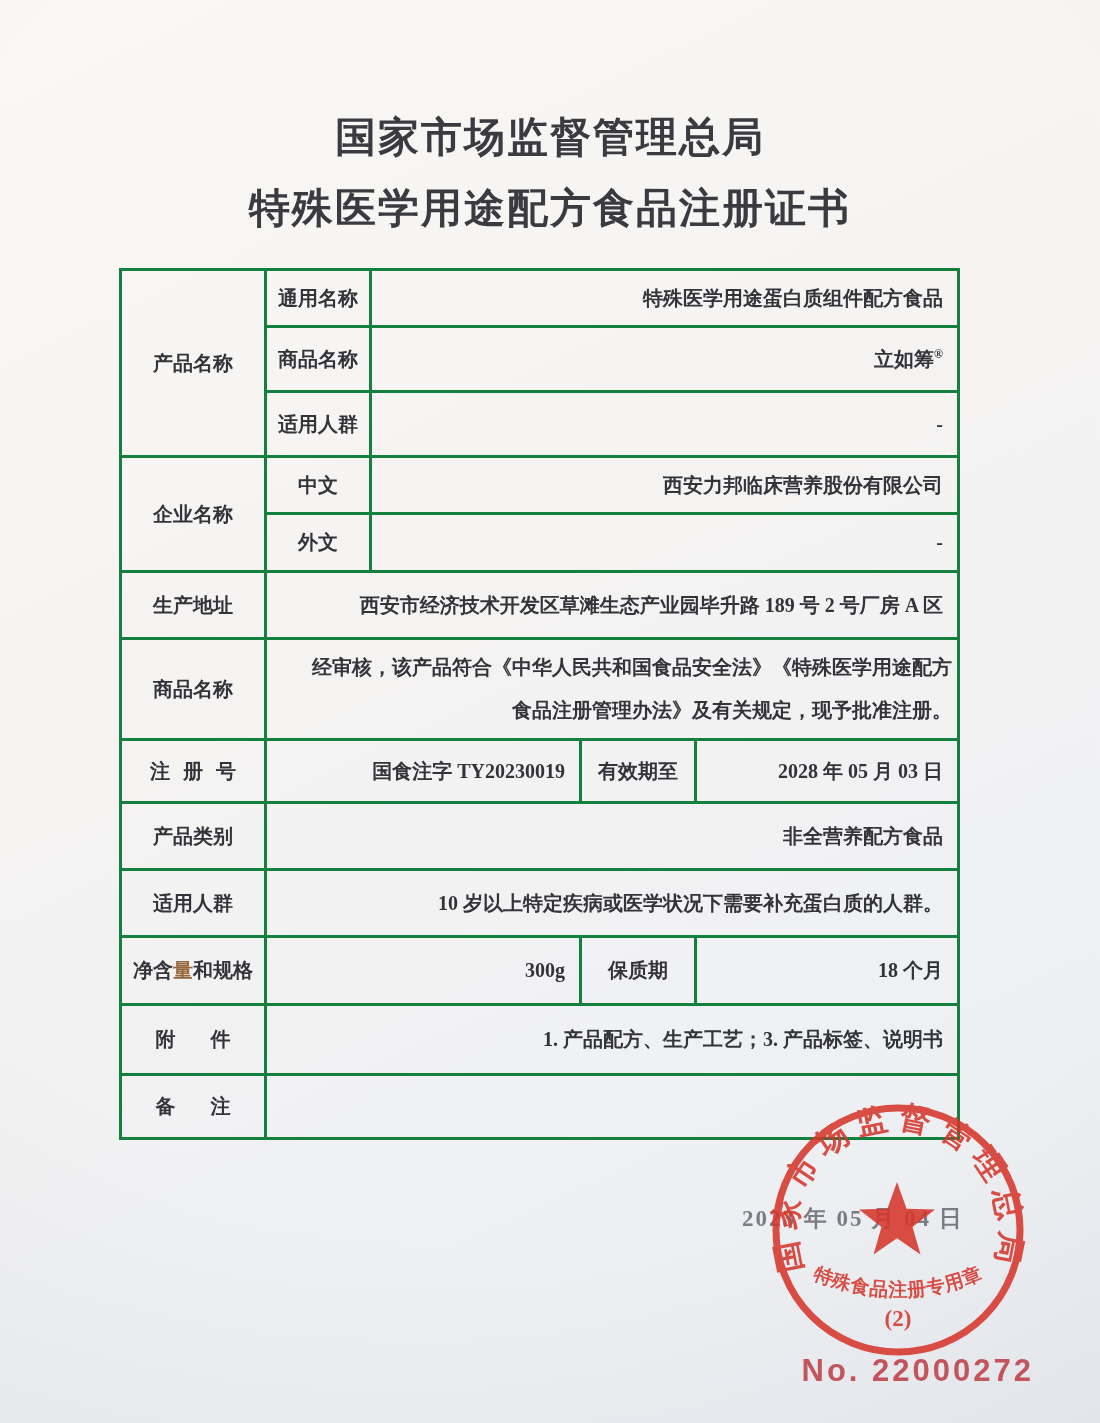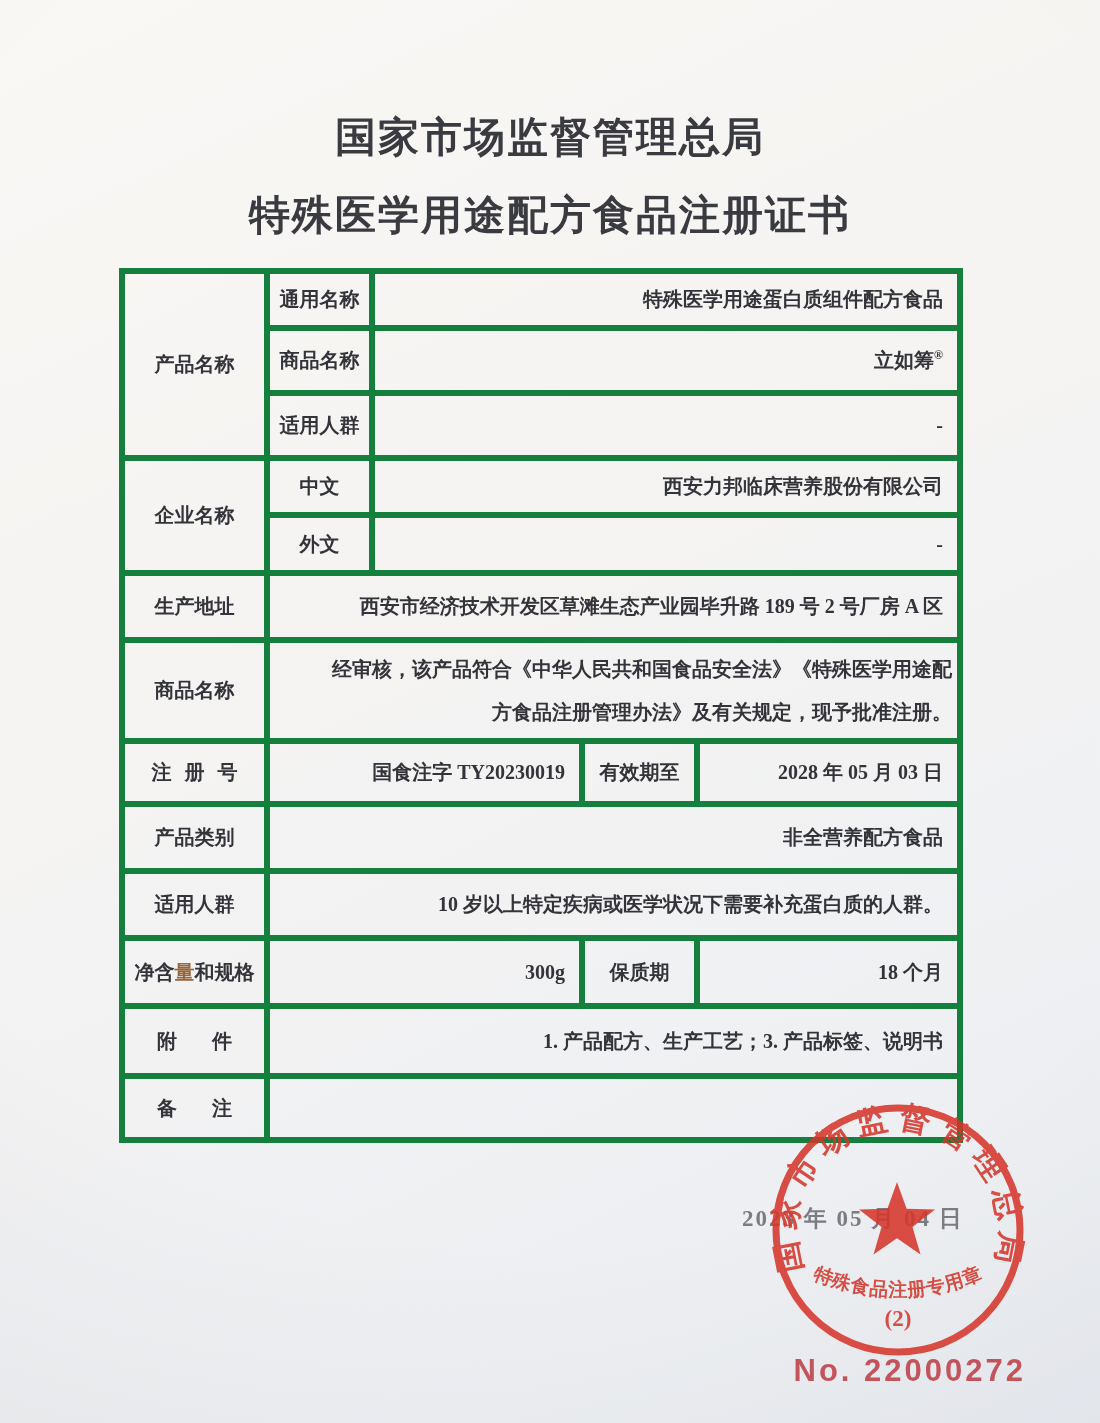--- a/index.html
+++ b/index.html
@@ -11,49 +11,49 @@
   }
   .vignette {
     position:absolute; inset:0; pointer-events:none;
     background: radial-gradient(120% 90% at 50% 38%, rgba(255,255,255,0) 55%, rgba(110,112,125,0.10) 100%);
   }
   .title {
     position:absolute; top:110px; left:0; width:100%; text-align:center;
     font-weight:700; color:#3a3a41;
   }
   .title .line1 { font-size:41px; letter-spacing:2px; }
-  .title .line2 { font-size:41px; letter-spacing:2px; margin-top:23px; }
+  .title .line2 { font-size:41px; letter-spacing:2px; margin-top:16px; }
 
   table.cert {
     position:absolute; left:119px; top:268px; width:838px;
     border-collapse:collapse; table-layout:fixed;
     font-size:20px; font-weight:600; color:#33333a;
     border:2px solid #44444e;
   }
-  .cert td { border:6px solid #15803d; padding:0; vertical-align:middle; }
+  .cert td { border:3px solid #15803d; padding:0; vertical-align:middle; }
   .cert td.lab { text-align:center; }
   .cert td.val { padding:2px 14px; text-align:right; }
   .cert td.approval-cell { padding:4px 5px; }
   .approval-text { margin:0; text-indent:2em; line-height:2.15; }
   .sp-mid  { word-spacing:8px; }
   .sp-wide { word-spacing:30px; }
   .tint { color:#96653a; }
   sup.mark { font-size:12px; vertical-align:super; }
 
   .issue-date {
     position:absolute; left:742px; top:1203px;
     font-size:23px; letter-spacing:2px; color:#7b7b84; font-weight:700;
     z-index:1;
   }
   svg.stamp {
     position:absolute; left:766px; top:1098px; width:264px; height:264px;
     opacity:0.87; z-index:2;
   }
   .serial {
-    position:absolute; right:74px; top:1353px;
+    position:absolute; right:66px; top:1353px;
     font-family:"Liberation Sans","DejaVu Sans",sans-serif;
     font-size:31px; font-weight:700; letter-spacing:3px; color:#c4545c;
     z-index:2;
   }
 </style>
 </head>
 <body>
 
 <div class="vignette"></div>
 

